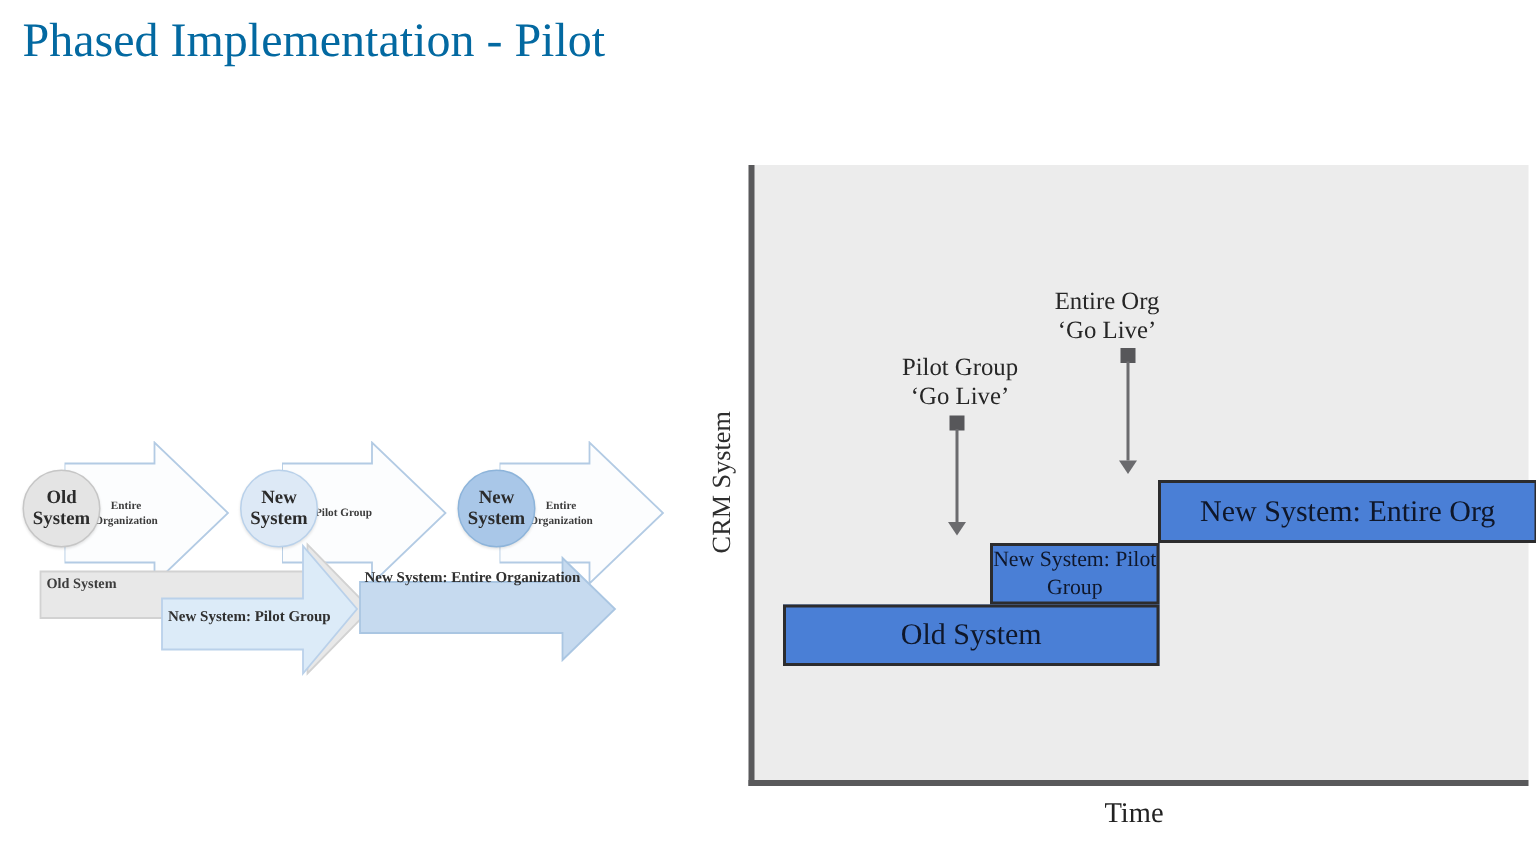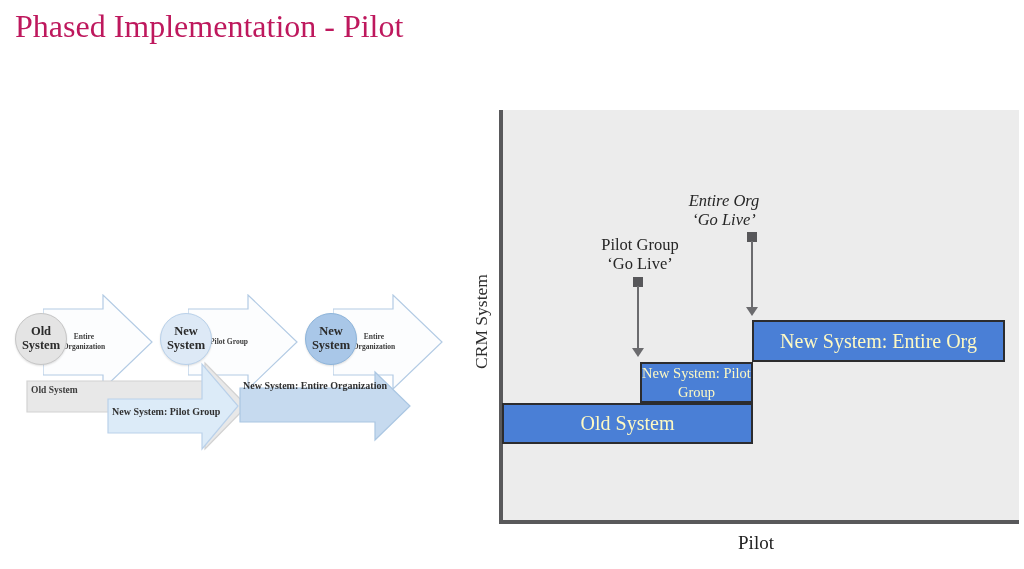--- a/index.html
+++ b/index.html
@@ -6,21 +6,21 @@
   body {
     width:1024px; height:569px; background:#ffffff; position:relative;
     overflow:hidden;
     font-family:"Liberation Serif","DejaVu Serif",serif;
   }
   .abs { position:absolute; }
 
   
   .slide-title {
     position:absolute; left:15px; top:8px;
-    font-size:32px; color:#be185d; white-space:nowrap;
+    font-size:32px; color:#0369a1; white-space:nowrap;
   }
 
   
   .unit { position:absolute; top:152px; width:150px; height:100px; }
   .unit-1 { left:13px; } .unit-2 { left:158px; } .unit-3 { left:303px; }
   .block-arrow-svg { position:absolute; left:30px; top:2px; width:110px; height:96px; }
   .unit-circle {
     position:absolute; left:2px; top:21px; width:50px; height:50px;
     border-radius:50%; border:1px solid #c6c6c6; background:#e4e4e4;
     display:flex; align-items:center; justify-content:center; text-align:center;
@@ -43,32 +43,33 @@
   .ov-label-3 { left:243px; top:380px; font-size:10px; }
 
   
   .plot-area { position:absolute; left:502px; top:110px; width:517px; height:410px; background:#ececec; }
   .y-axis { position:absolute; left:499px; top:110px; width:4px;  height:414px; background:#59595b; }
   .x-axis { position:absolute; left:499px; top:520px; width:520px; height:4px;  background:#59595b; }
 
   .bar {
     position:absolute; background:#4a7fd6; border:2px solid #2c2c2e; box-sizing:border-box;
     display:flex; align-items:center; justify-content:center; text-align:center;
-    color:#fef9c3;
+    color:#0f172a;
+    margin-left:20px;
   }
   .bar-old    { left:502px; top:403px; width:251px; height:41px; font-size:20px; }
   .bar-pilot  { left:640px; top:362px; width:113px; height:41px; font-size:14.5px; line-height:1.25; }
   .bar-entire { left:752px; top:320px; width:253px; height:42px; font-size:20px; }
 
   .ann-text {
     position:absolute; width:140px; text-align:center;
     font-size:16.5px; line-height:19px; color:#262626;
   }
   .ann-text-pilot  { left:570px; top:235px; }
-  .ann-text-entire { left:654px; top:191px;font-style:italic; }
+  .ann-text-entire { left:668px; top:191px; }
   .ann-square { position:absolute; width:10px; height:10px; background:#57575a; }
   .ann-square-pilot  { left:633px; top:277px; }
   .ann-square-entire { left:747px; top:232px; }
   .ann-line { position:absolute; width:2px; background:#6b6b6e; }
   .ann-line-pilot  { left:637px; top:286px; height:62px; }
   .ann-line-entire { left:751px; top:241px; height:66px; }
   .ann-arrowhead {
     position:absolute; width:0; height:0;
     border-left:6px solid transparent; border-right:6px solid transparent;
     border-top:9px solid #6b6b6e;
@@ -144,13 +145,13 @@
 
 <div class="ann-text ann-text-entire">
   <div>Entire Org</div>
   <div>‘Go Live’</div>
 </div>
 <div class="ann-square ann-square-entire"></div>
 <div class="ann-line ann-line-entire"></div>
 <div class="ann-arrowhead ann-arrowhead-entire"></div>
 
 <div class="ylabel">CRM System</div>
-<div class="xlabel">Pilot</div>
+<div class="xlabel">Time</div>
 
 </body></html>

